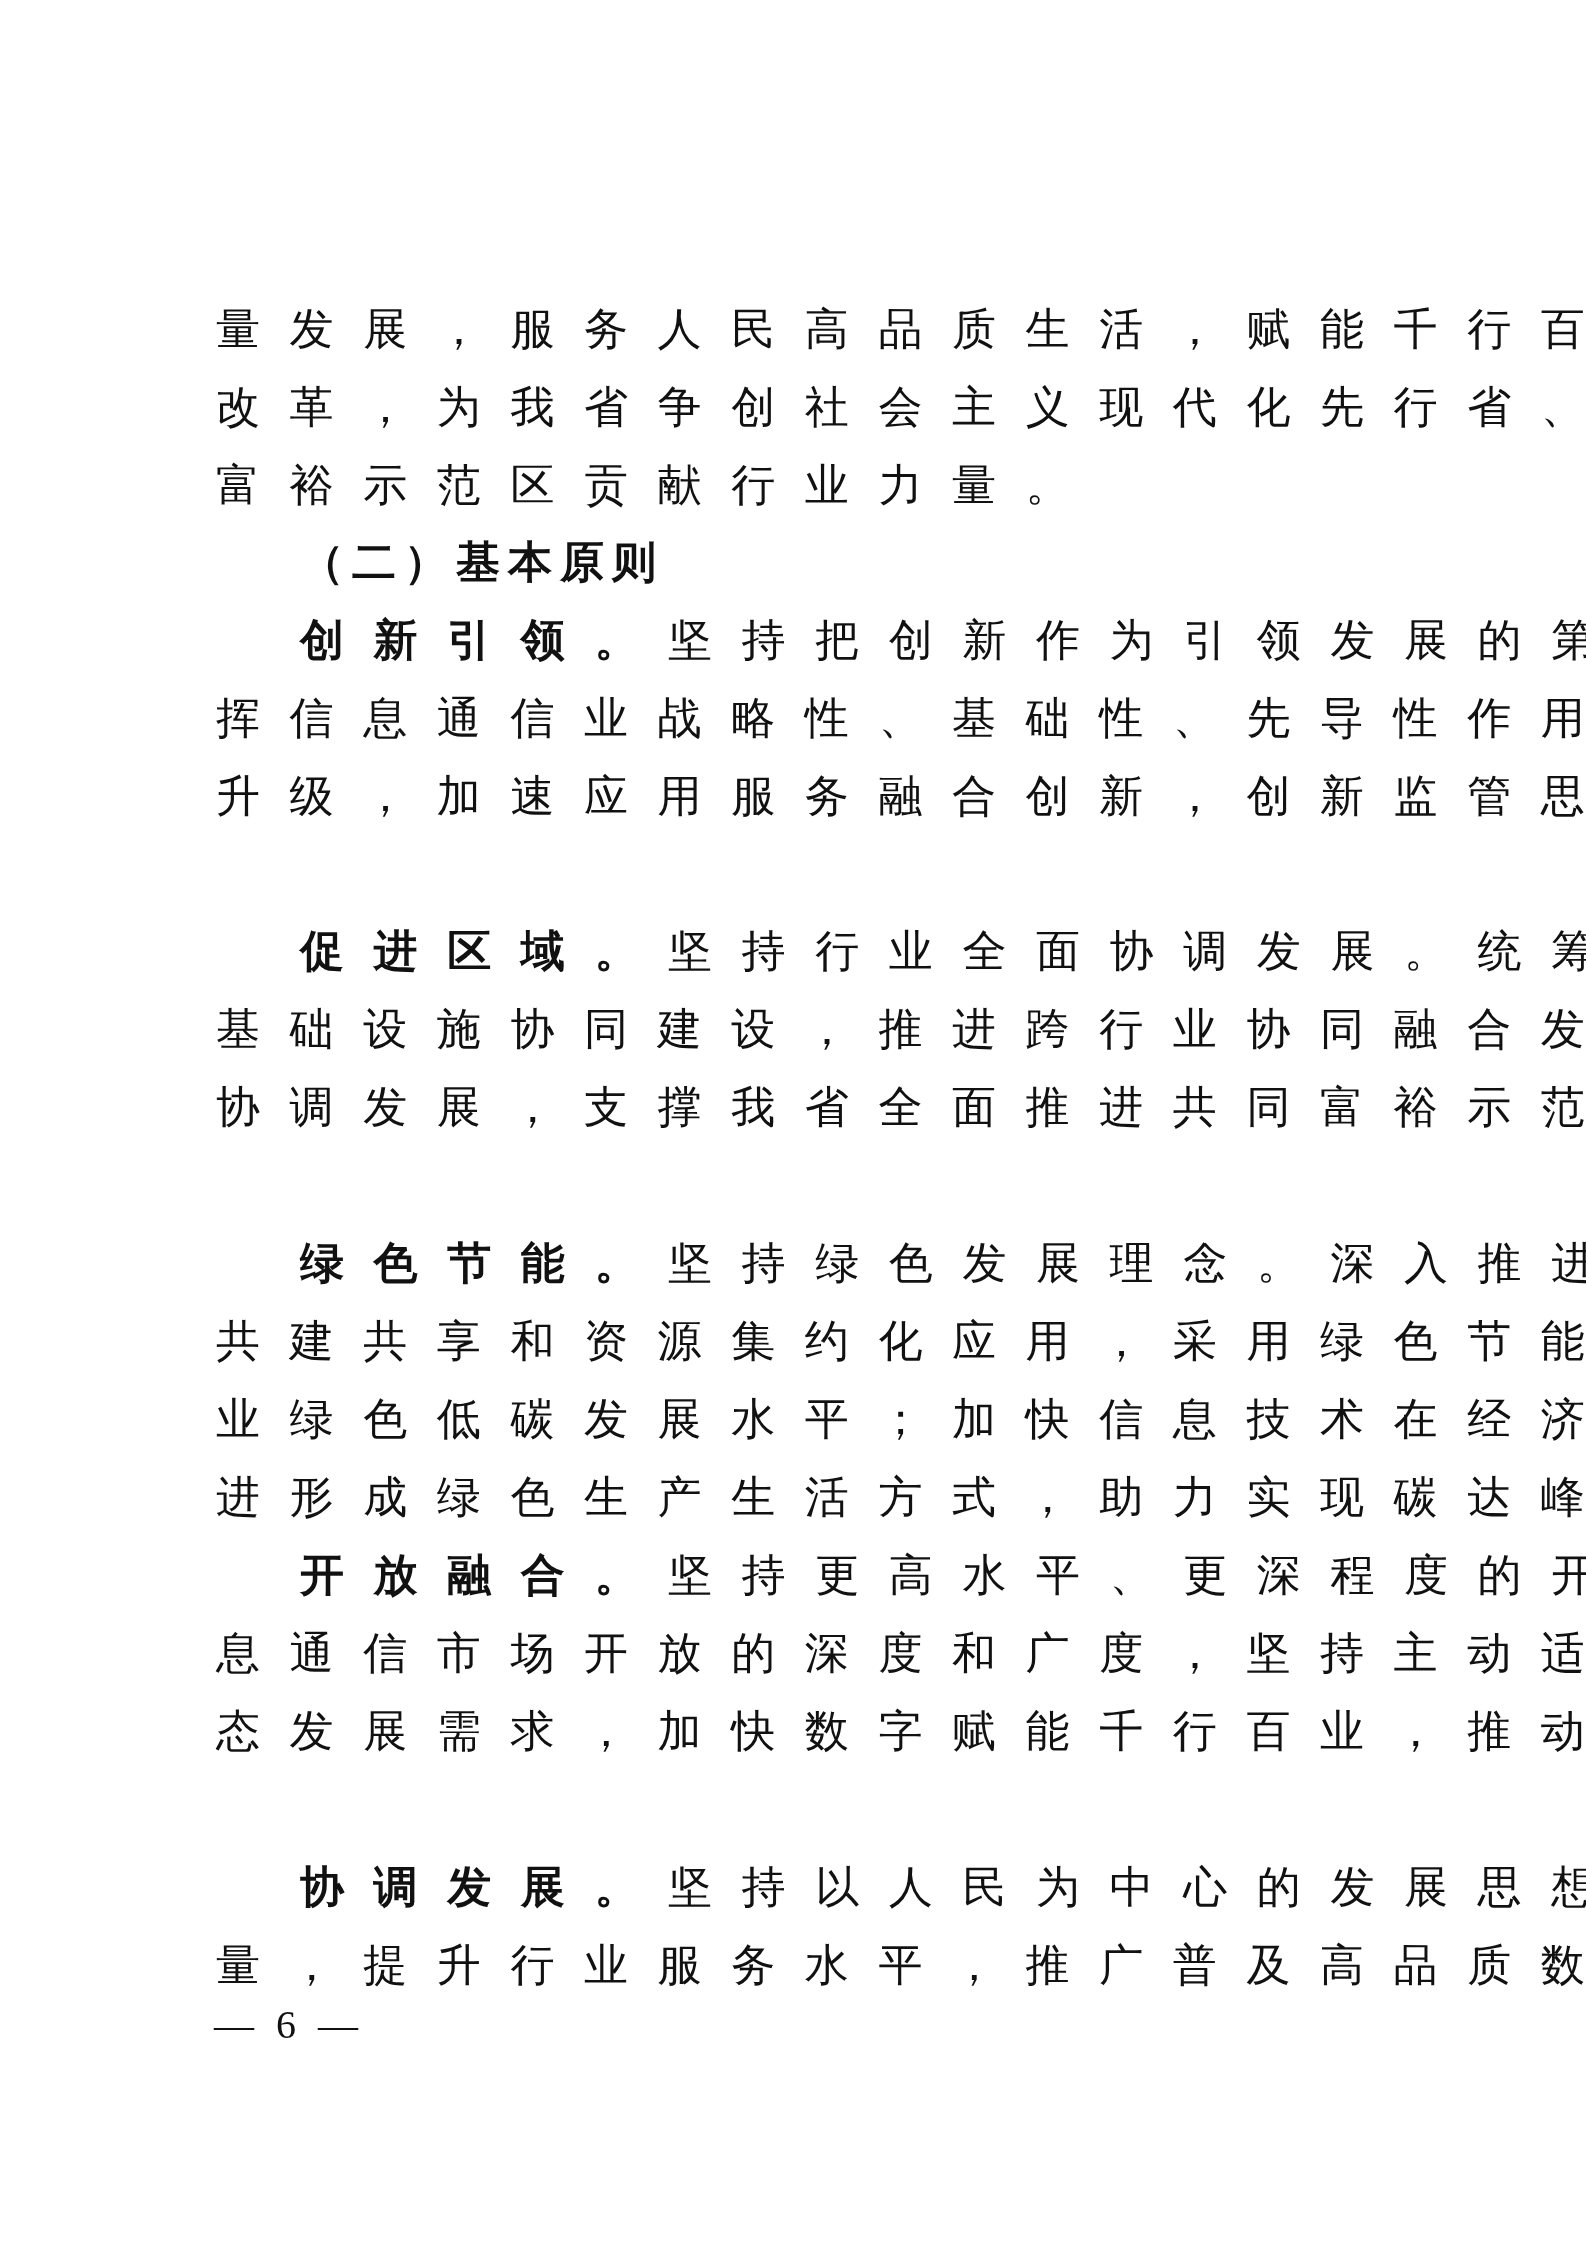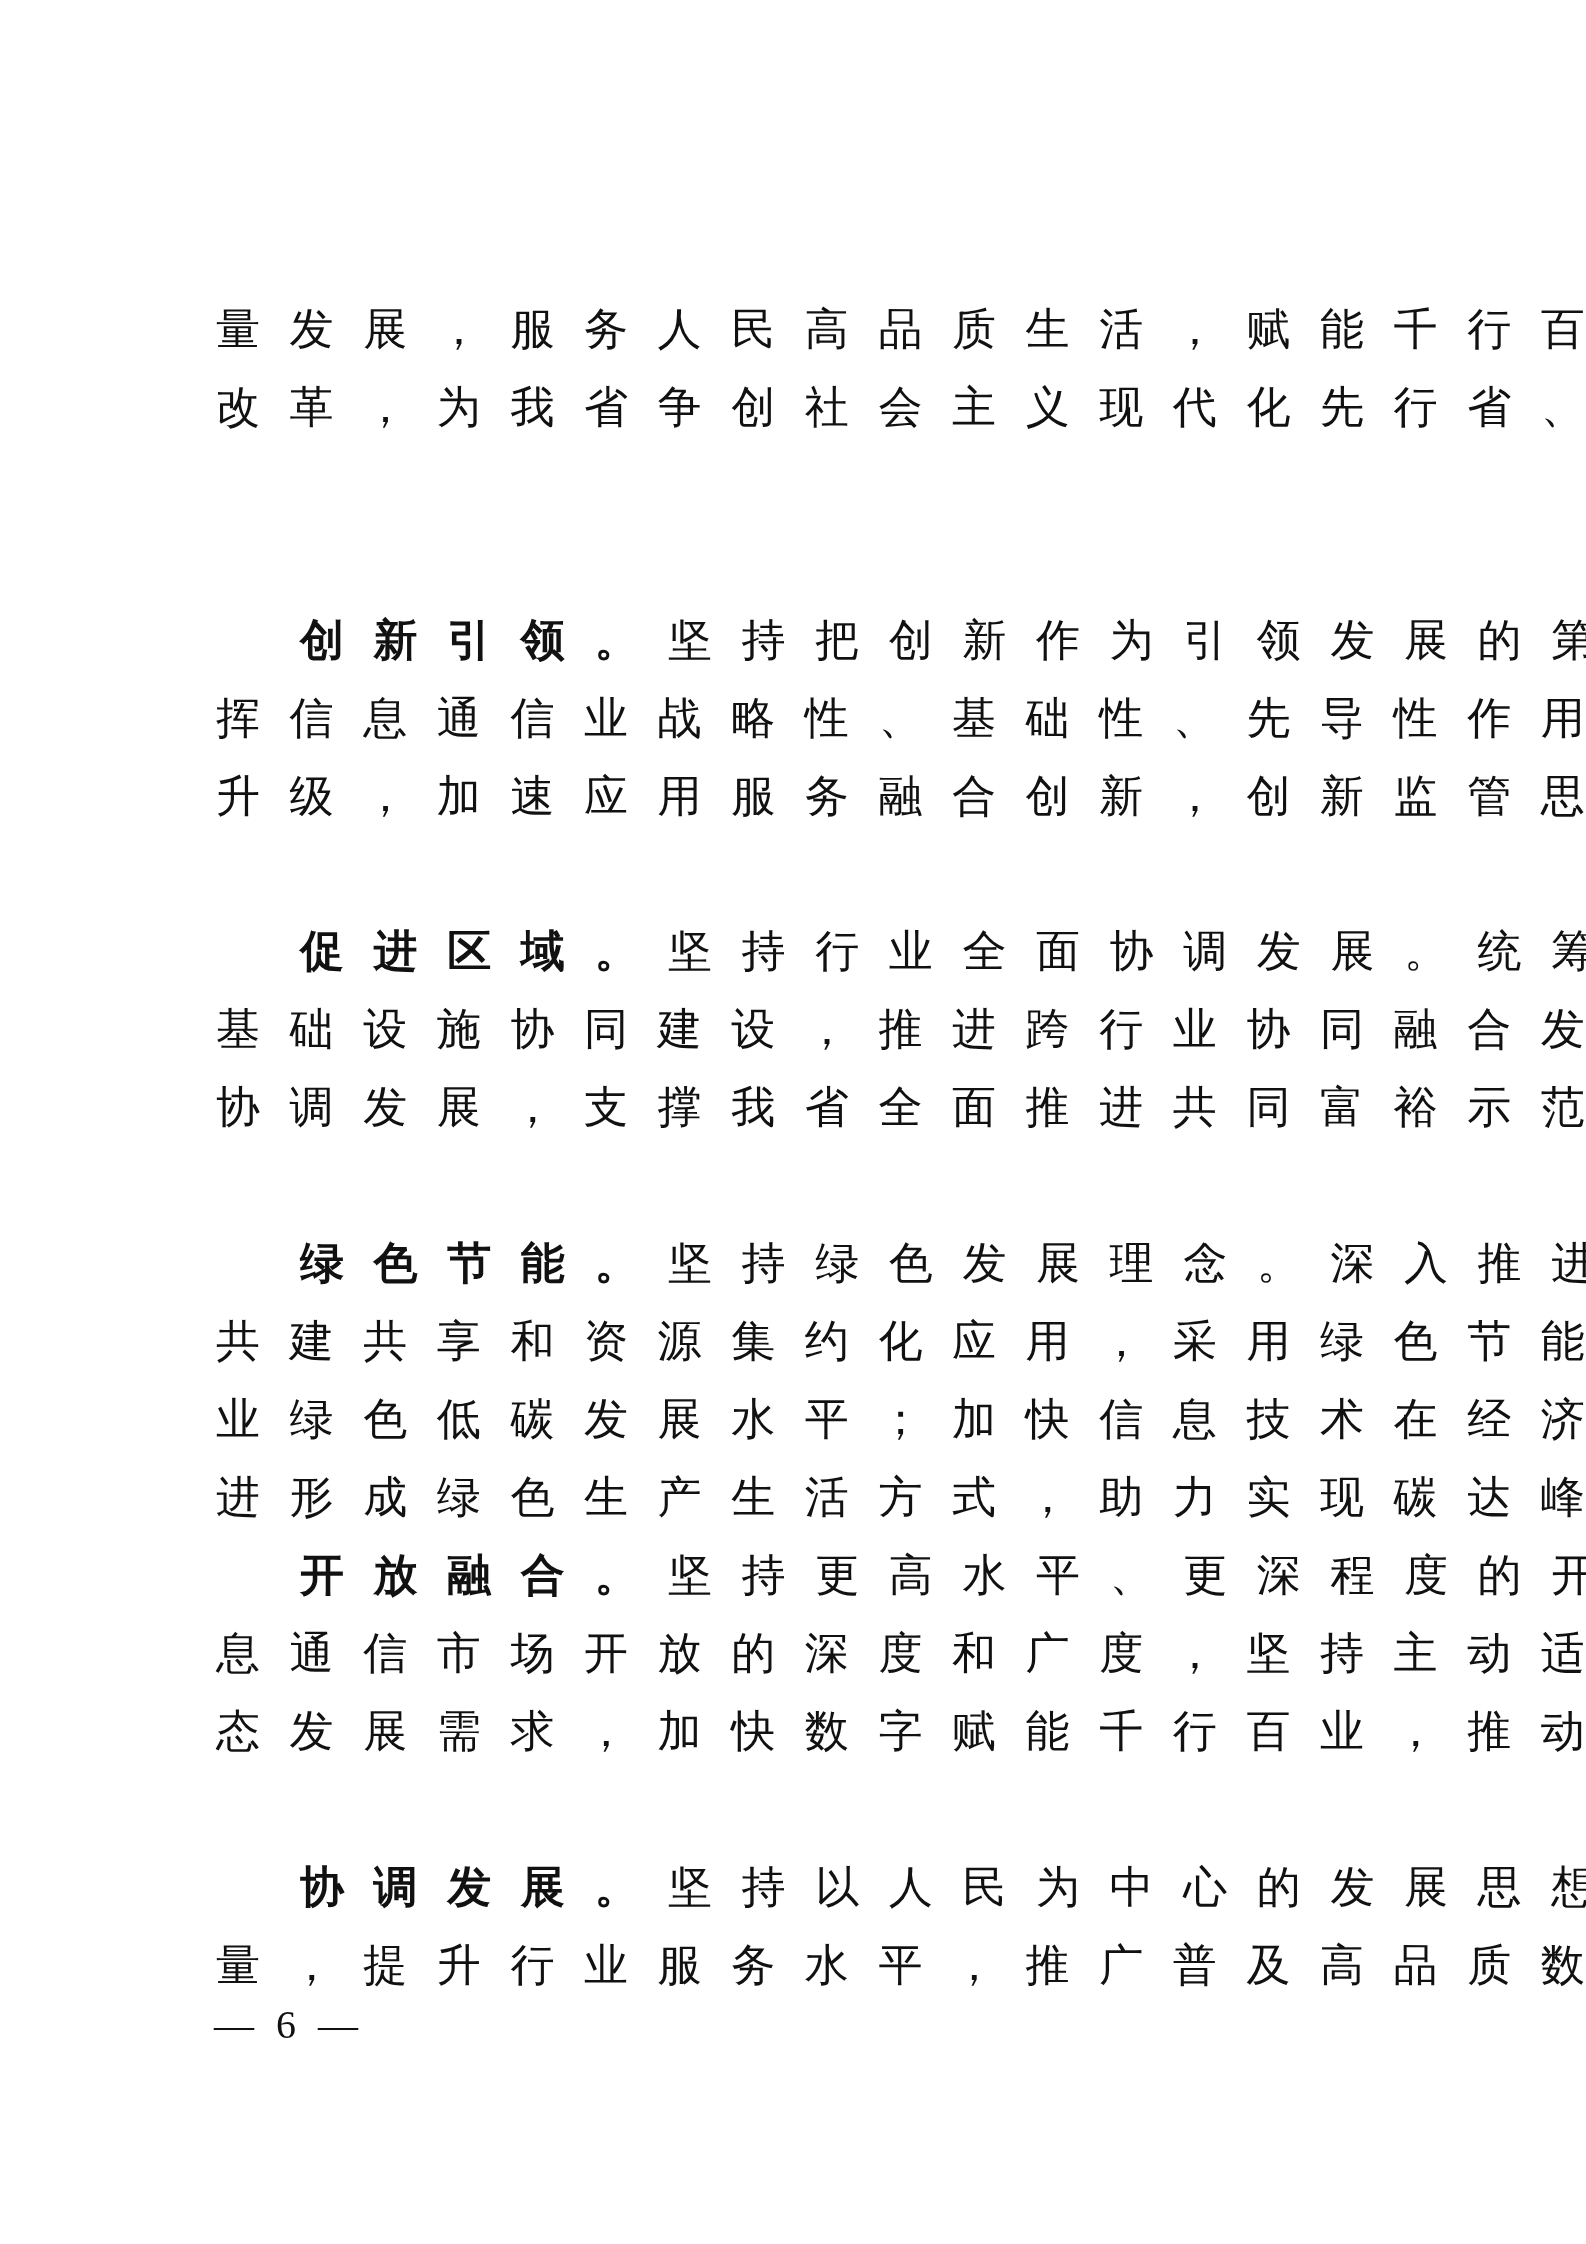--- a/index.html
+++ b/index.html
@@ -14,21 +14,23 @@
   .pagenum { position: absolute; left: 214px; top: 2000px; font-size: 40px; line-height: 50px;
              letter-spacing: 6px; font-family: "Liberation Serif", serif; }
 </style>
 </head>
 <body>
 
 <div class="page">
 
   <div class="line" style="top:299px">量发展，服务人民高品质生活，赋能千行百业，助力我省数字化</div>
   <div class="line" style="top:377px">改革，为我省争创社会主义现代化先行省、高质量发展建设共同</div>
+  <div class="line" style="top:455px">富裕示范区贡献行业力量。</div>
 
+  <div class="line heading" style="top:532px; left:300px; letter-spacing:8px">（二）基本原则</div>
 
   <div class="line indent" style="top:610px">
     <span class="lead">创新引领。</span><span>坚持把创新作为引领发展的第一动力。进一步发</span>
   </div>
   <div class="line" style="top:688px">挥信息通信业战略性、基础性、先导性作用，加快网络技术演进</div>
   <div class="line" style="top:766px">升级，加速应用服务融合创新，创新监管思路和手段，引领经济</div>
 
   <div class="line indent" style="top:921px">
     <span class="lead">促进区域。</span><span>坚持行业全面协调发展。统筹推进新型信息通信</span>
   </div>

